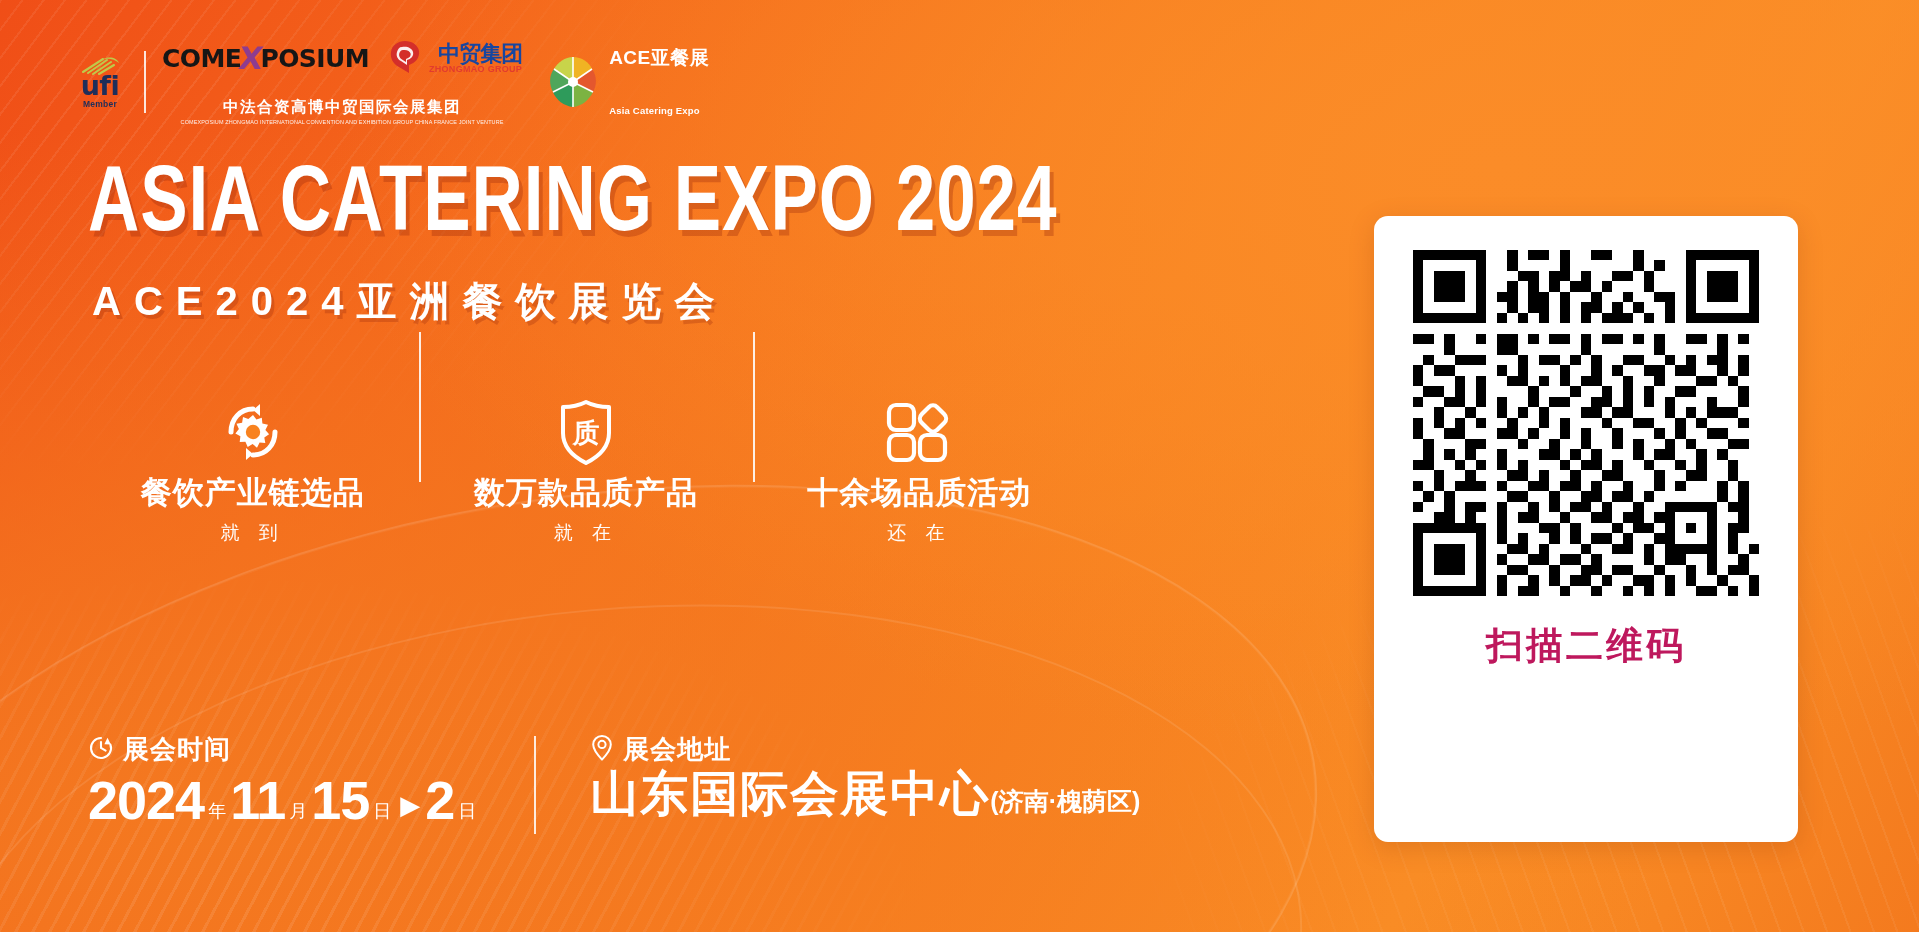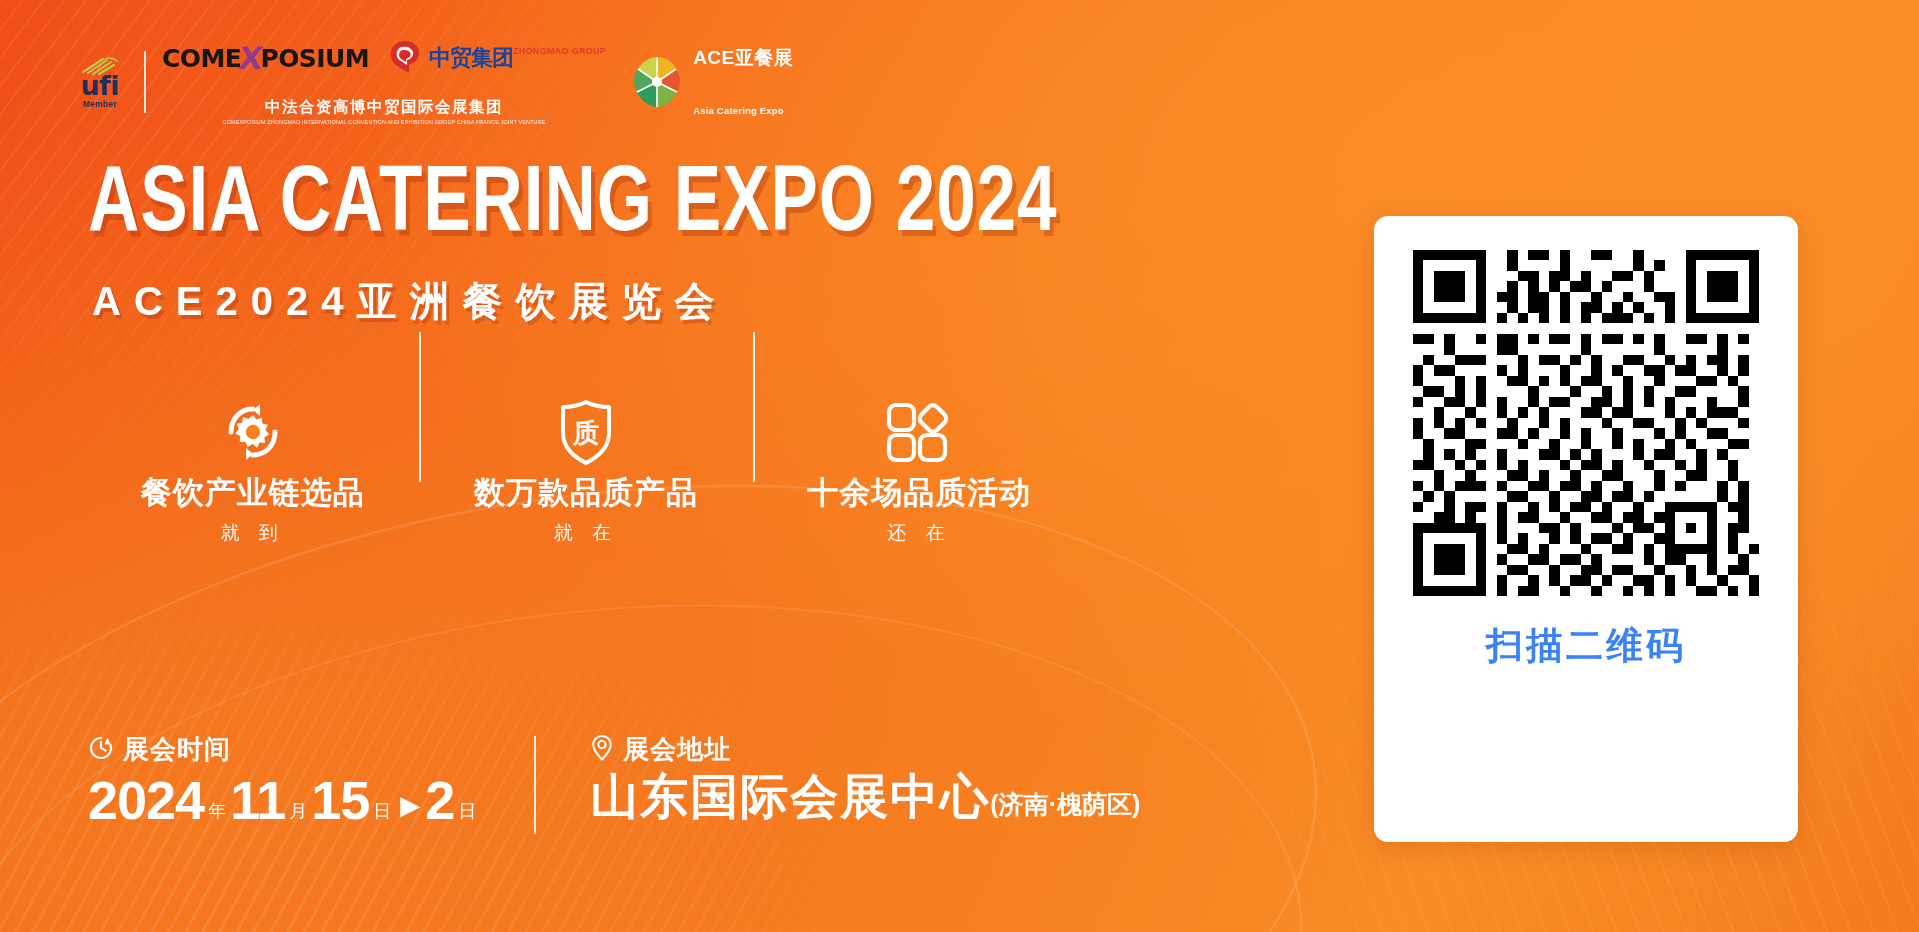--- a/index.html
+++ b/index.html
@@ -59,21 +59,21 @@
             font-family:"DejaVu Sans",sans-serif;}
   .ufi-member{font-size:8.5px;font-weight:700;color:#1F2E5A;letter-spacing:0.2px;margin-top:1px;}
   .vdiv{width:2px;height:62px;background:rgba(255,255,255,0.85);margin:0 16px;}
   .comex{display:flex;flex-direction:column;align-items:center;}
   .comex-row{display:flex;align-items:center;gap:16px;text-align:right;}
   .comex-word{font-size:25px;font-weight:800;color:#161616;letter-spacing:-0.6px;
               font-family:"DejaVu Sans",sans-serif;display:flex;align-items:center;}
   .comex-x{color:#8E3C8E;font-size:31px;font-weight:800;transform:skewX(-8deg);margin:0 -2px;}
   .zm-logo{display:flex;align-items:center;gap:4px;}
   .zm-mark{width:40px;height:38px;}
-  .zm-txt{display:flex;flex-direction:row;line-height:1;}
+  .zm-txt{display:flex;flex-direction:column;line-height:1;}
   .zm-cn{font-size:22px;font-weight:800;color:#1746A0;letter-spacing:-1px;}
   .zm-en{font-size:9px;font-weight:700;color:#E23B2E;letter-spacing:0.3px;}
   .comex-cn{font-size:15.5px;font-weight:700;color:#ffffff;letter-spacing:1.5px;margin-top:20px;}
   .comex-en{font-size:5.5px;color:rgba(255,255,255,0.92);letter-spacing:0.1px;margin-top:1px;
             transform:scaleY(0.9);white-space:nowrap;}
   .acelogo{display:flex;align-items:center;gap:7px;margin-left:22px;}
   .ace-mark{width:58px;height:58px;}
   .ace-txt{display:flex;flex-direction:column;line-height:1;gap:27px;}
   .ace-cn{font-size:19px;font-weight:800;color:#ffffff;letter-spacing:0.5px;
           -webkit-text-stroke:0px;}
@@ -122,32 +122,32 @@
   .info{position:absolute;left:88px;top:732px;display:flex;align-items:flex-start;}
   .info-col{display:flex;flex-direction:column;}
   .info-head{display:flex;align-items:center;gap:9px;margin-bottom:6px;}
   .info-head-txt{font-size:26px;font-weight:700;color:#ffffff;letter-spacing:1px;white-space:nowrap;}
   .date-line{display:flex;align-items:baseline;color:#ffffff;white-space:nowrap;}
   .d-big{font-size:54px;font-weight:700;line-height:1;letter-spacing:-1px;}
   .d-sm{font-size:18px;font-weight:500;margin:0 4px;position:relative;top:-2px;}
   .d-arrow{font-size:26px;margin:0 5px;position:relative;top:-5px;}
   .info-div{width:2px;height:98px;background:rgba(255,255,255,0.85);margin:0 54px;margin-top:4px;}
   .venue-line{display:flex;align-items:baseline;color:#ffffff;white-space:nowrap;}
-  .v-big{font-size:48px;font-weight:700;line-height:1;letter-spacing:2px;}
+  .v-big{font-size:48px;font-weight:700;line-height:1;letter-spacing:2px;font-family:Liberation Mono, monospace;}
   .v-sm{font-size:25px;font-weight:600;letter-spacing:0px;}
 
   
   .qrcard{
     position:absolute;left:1374px;top:216px;width:424px;height:626px;
     background:#ffffff;border-radius:14px;
     display:flex;flex-direction:column;align-items:center;
     box-shadow:0 6px 26px rgba(120,40,8,0.18);
   }
   .qrbox{margin-top:34px;width:346px;height:346px;}
-  .qr-cap{margin-top:26px;text-align:center;color:#3b82f6;}
+  .qr-cap{margin-top:26px;text-align:center;color:#be185d;}
   .qr-cap div{font-size:37px;font-weight:700;letter-spacing:3px;line-height:1.32;}
 </style>
 </head>
 <body>
 
 <div class="banner">
 
   <div class="streaks tl"></div>
   <div class="streaks bl"></div>
   <div class="streaks br"></div>

